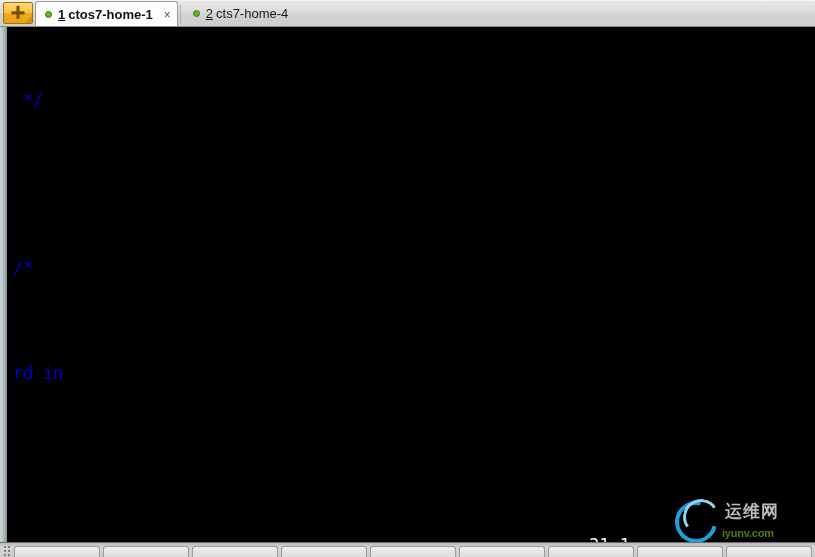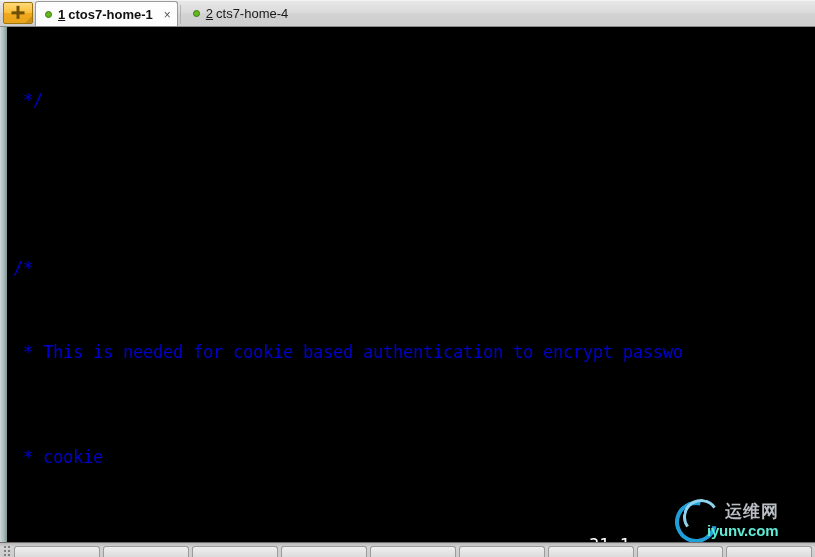--- a/index.html
+++ b/index.html
@@ -193,26 +193,26 @@
   .watermark {
     position: absolute;
     right: 4px;
     bottom: 2px;
     width: 148px;
     height: 42px;
     pointer-events: none;
   }
   .watermark .wm-text {
     position: absolute;
-    left: 44px;
+    left: 59px;
     bottom: 1px;
     font-family: "Liberation Sans", sans-serif;
-    font-size: 15px;
+    font-size: 11px;
     font-weight: bold;
-    color: #5eead4;
+    color: #4d7c0f;
     letter-spacing: -0.2px;
   }
   .watermark .wm-cn {
     position: absolute;
     left: 62px;
     top: 2px;
     font-family: "DejaVu Sans", sans-serif;
     font-size: 17px;
     font-weight: bold;
     color: #b9bec4;
@@ -311,24 +311,23 @@
     </div>
 
     <div class="screen">
 
       <div class="row"><span class="c-comment"> */</span></div>
 
       <div class="row">&nbsp;</div>
 
       <div class="row"><span class="c-comment">/*</span></div>
 
-      <div class="row"><span class="c-comment"> * This is needed for cookie based authentication to encrypt passwo</span></div>
-
-
-      <div class="row"><span class="c-comment"> * cookie</span></div>
+
+      <div class="row"><span class="c-comment">rd in</span></div>
+
 
       
 
       
 
       
 
       
 
       

